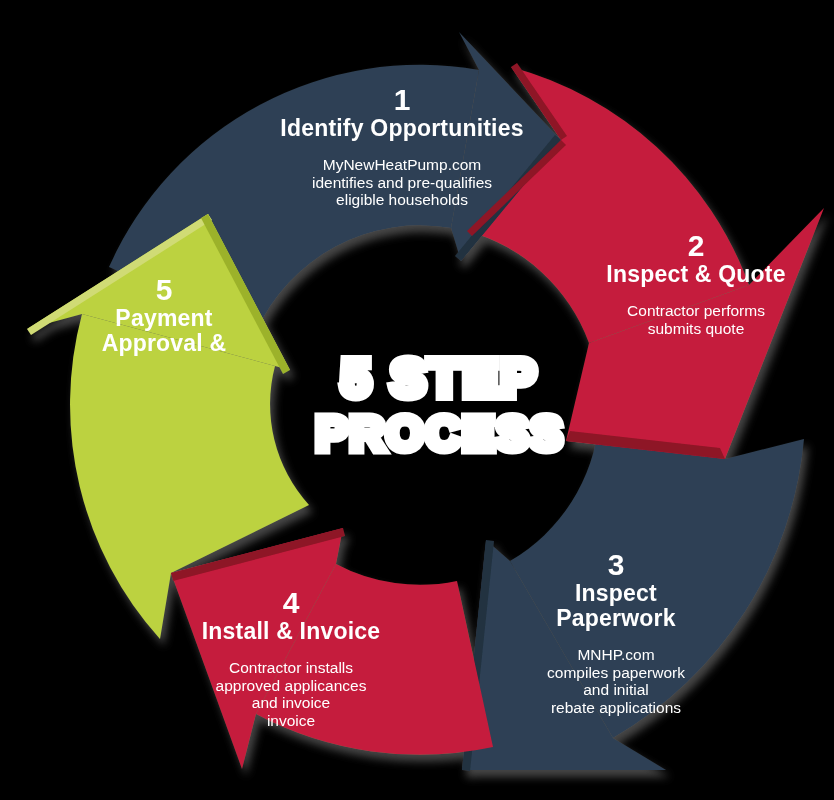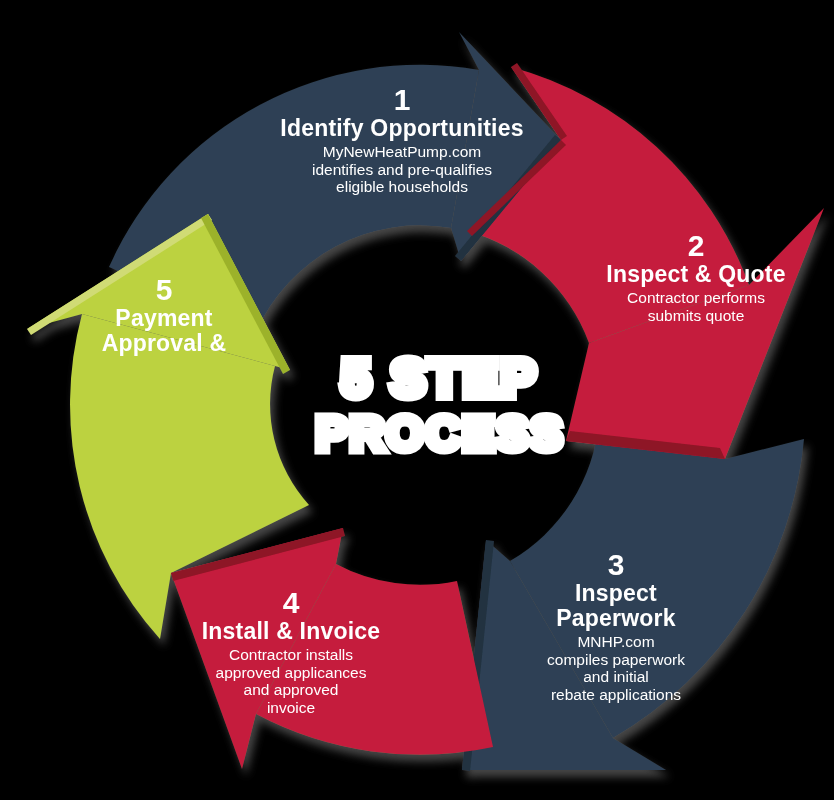--- a/index.html
+++ b/index.html
@@ -3,21 +3,21 @@
 <meta charset="utf-8">
 <style>
   html,body{margin:0;padding:0;background:#000;}
   #stage{position:relative;width:834px;height:800px;background:#000;overflow:hidden;
          font-family:"Liberation Sans", sans-serif;}
   #stage svg{position:absolute;left:0;top:0;}
   .step{position:absolute;width:250px;transform:translateX(-50%);text-align:center;
         color:#fff;z-index:5;}
   .step .num{font-size:30px;font-weight:bold;line-height:32px;}
   .step .title{font-size:23px;font-weight:bold;line-height:25px;letter-spacing:.2px;}
-  .step .body{font-size:15.5px;line-height:17.5px;margin-top:2px;}
+  .step .body{font-size:15.5px;line-height:17.5px;margin-top:15px;}
   .step .body div{min-height:0;}
   #center-title{position:absolute;left:440px;top:346px;transform:translateX(-50%);
         text-align:center;color:#c4b5fd;z-index:4;white-space:nowrap;}
   #center-title .l1{font-size:52px;line-height:64px;font-weight:bold;letter-spacing:3px;
         -webkit-text-stroke:10px #fff;}
   #center-title .l2{font-size:48px;line-height:48px;font-weight:bold;letter-spacing:2px;
         -webkit-text-stroke:9px #fff;}
   .s1{left:402px;top:84px;}
   .s2{left:696px;top:230px;}
   .s3{left:616px;top:549px;}
@@ -110,21 +110,21 @@
 
   <div class="step s4">
     <div class="num">4</div>
     <div class="title">
       <div>Install &amp; Invoice</div>
       <div></div>
     </div>
     <div class="body">
       <div>Contractor installs</div>
       <div>approved applicances</div>
-      <div>and approved</div>
+      <div>and invoice</div>
       <div>invoice</div>
     </div>
   </div>
 
   <div class="step s5">
     <div class="num">5</div>
     <div class="title">
       <div>Payment</div>
       <div>Approval &amp;</div>
     </div>

